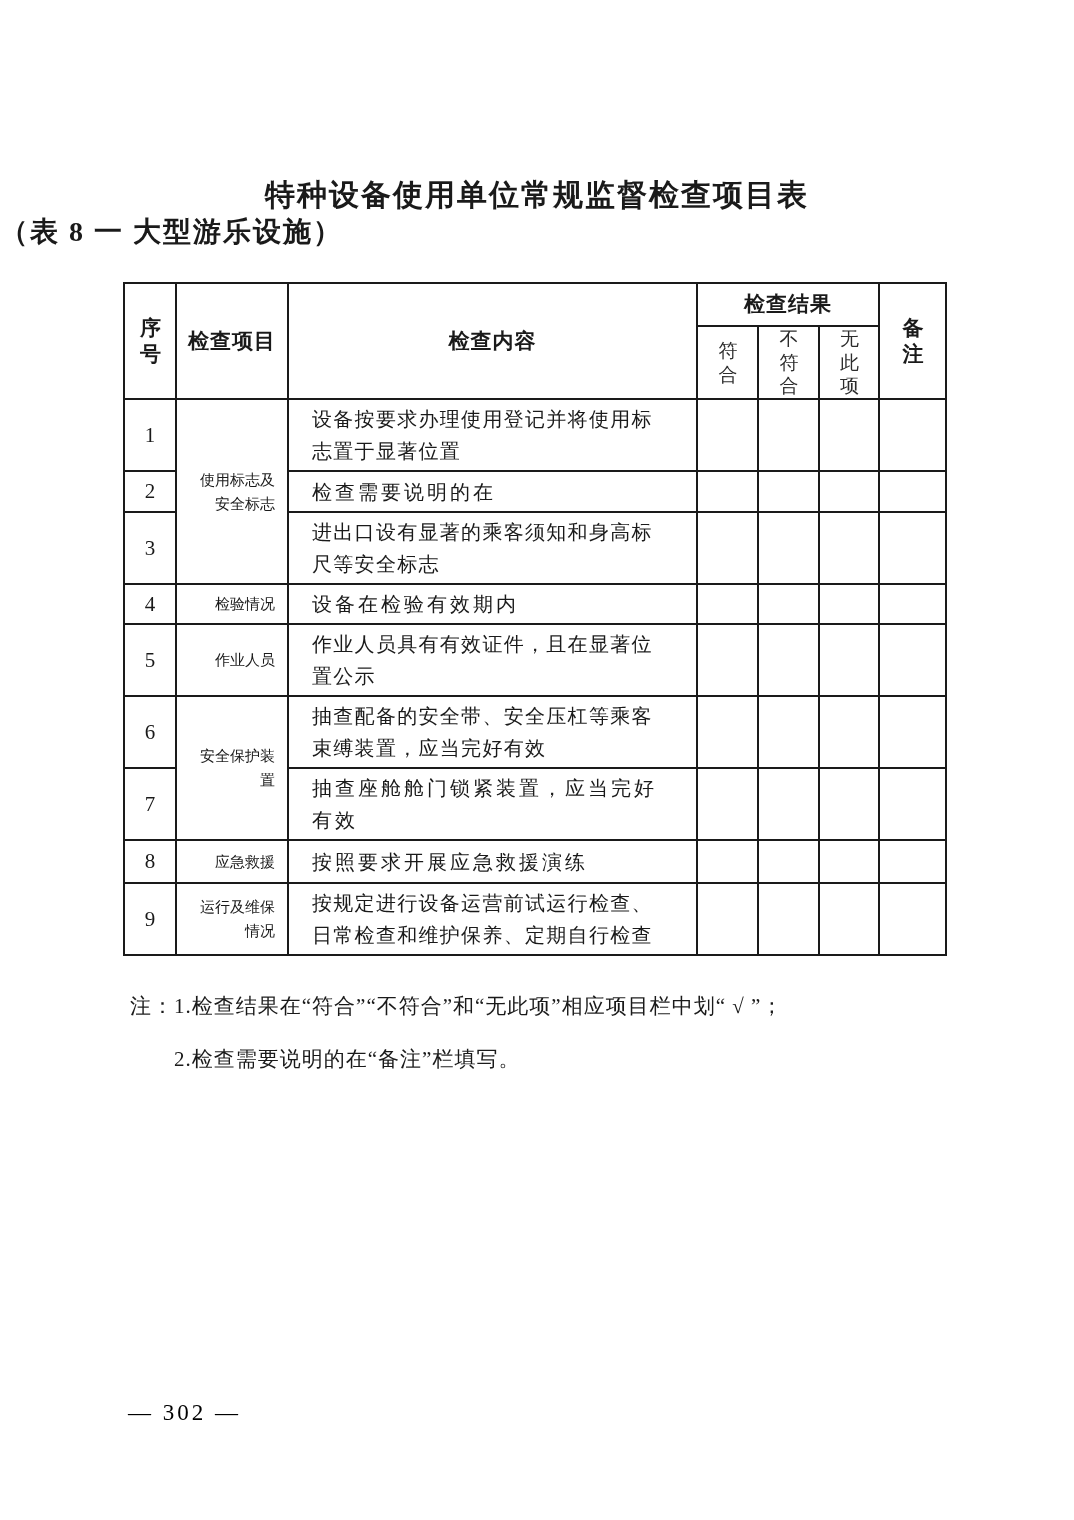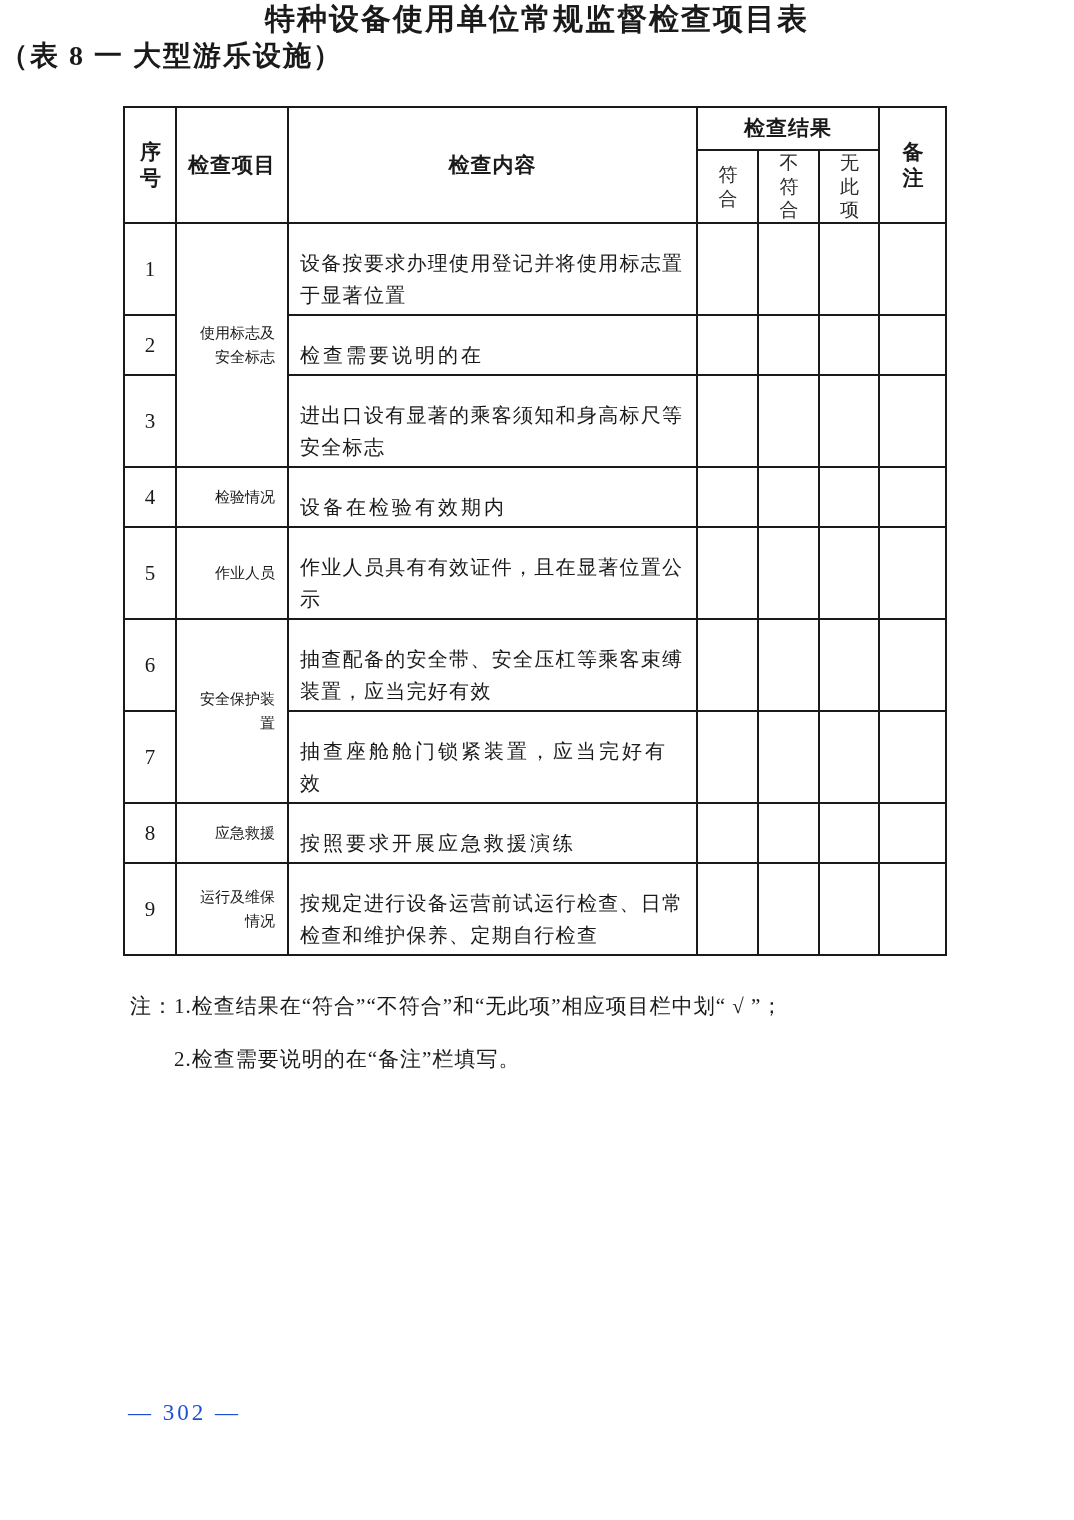--- a/index.html
+++ b/index.html
@@ -9,20 +9,21 @@
     color: #1a1a1a;
     font-family: "Liberation Serif", "DejaVu Serif", serif;
   }
   .page {
     position: relative;
     width: 1074px; height: 1520px;
     background: #ffffff;
     overflow: hidden;
   }
   .title {
+    padding-top: 176px;
     text-align: center;
     font-size: 30px;
     font-weight: bold;
     letter-spacing: 2px;
     line-height: 1.25;
   }
   .subtitle {
     text-align: left;
     font-size: 28px;
     font-weight: bold;
@@ -71,25 +72,24 @@
     width: 86px;
     margin: 0 auto;
     word-break: break-all;
     line-height: 1.6;
   }
   td.c-content {
     font-size: 20px;
     text-align: left;
   }
   .content-inner {
-    padding: 3px 11px;
+    padding: 3px 23px;
     letter-spacing: 1.3px;
     line-height: 1.6;
     word-break: break-all;
-    margin-top: 20px;
   }
   tr.sparse .content-inner { letter-spacing: 3px; }
   tr.hr1 { height: 69px; }
   tr.hr2 { height: 41px; }
   tr.hr3 { height: 65px; }
   tr.hr4 { height: 38px; }
   tr.hr5 { height: 59px; }
   tr.hr6 { height: 61px; }
   tr.hr7 { height: 47px; }
   tr.hr8 { height: 43px; }
@@ -104,21 +104,21 @@
   .note-line2 {
     margin-top: 23px;
     margin-left: 44px;
   }
   .page-number {
     position: absolute;
     left: 128px;
     top: 1400px;
     font-size: 23px;
     letter-spacing: 3px;
-    color: #1d4ed8;
+    color: #000000;
   }
 </style>
 </head>
 <body>
 
 <div class="page">
 
   <div class="title">特种设备使用单位常规监督检查项目表</div>
   <div class="subtitle">（表 8 一 大型游乐设施）</div>
 

